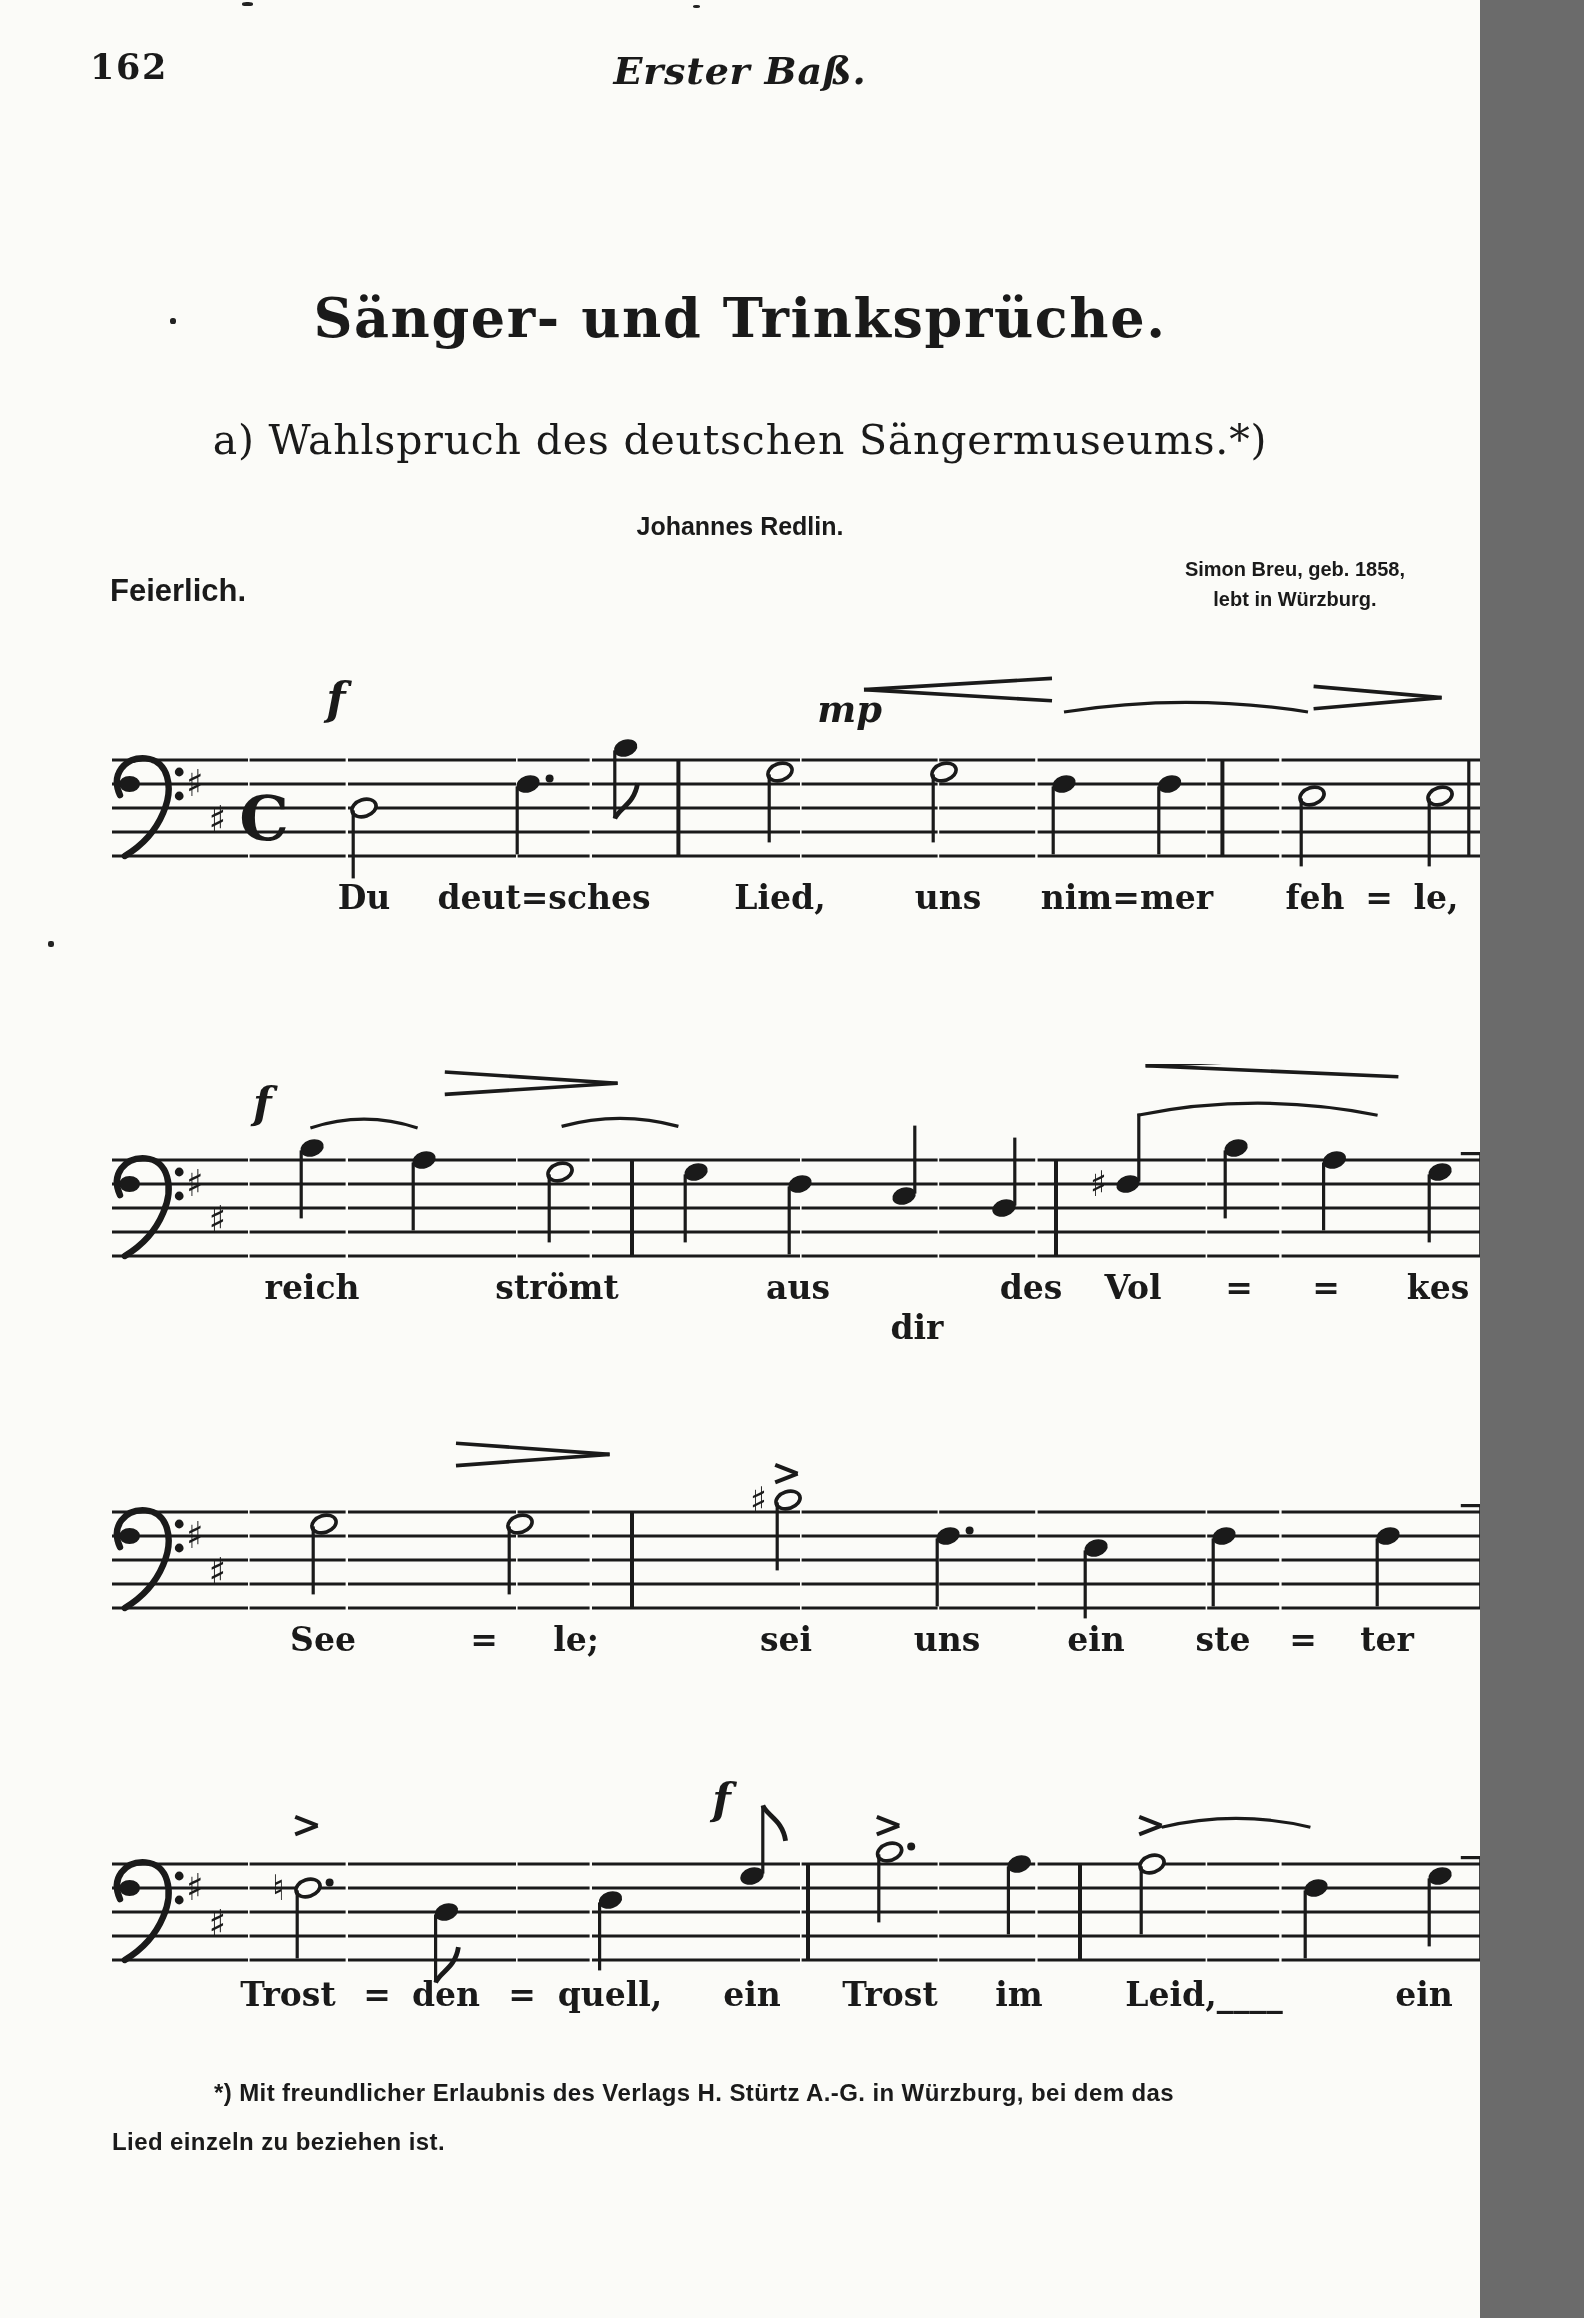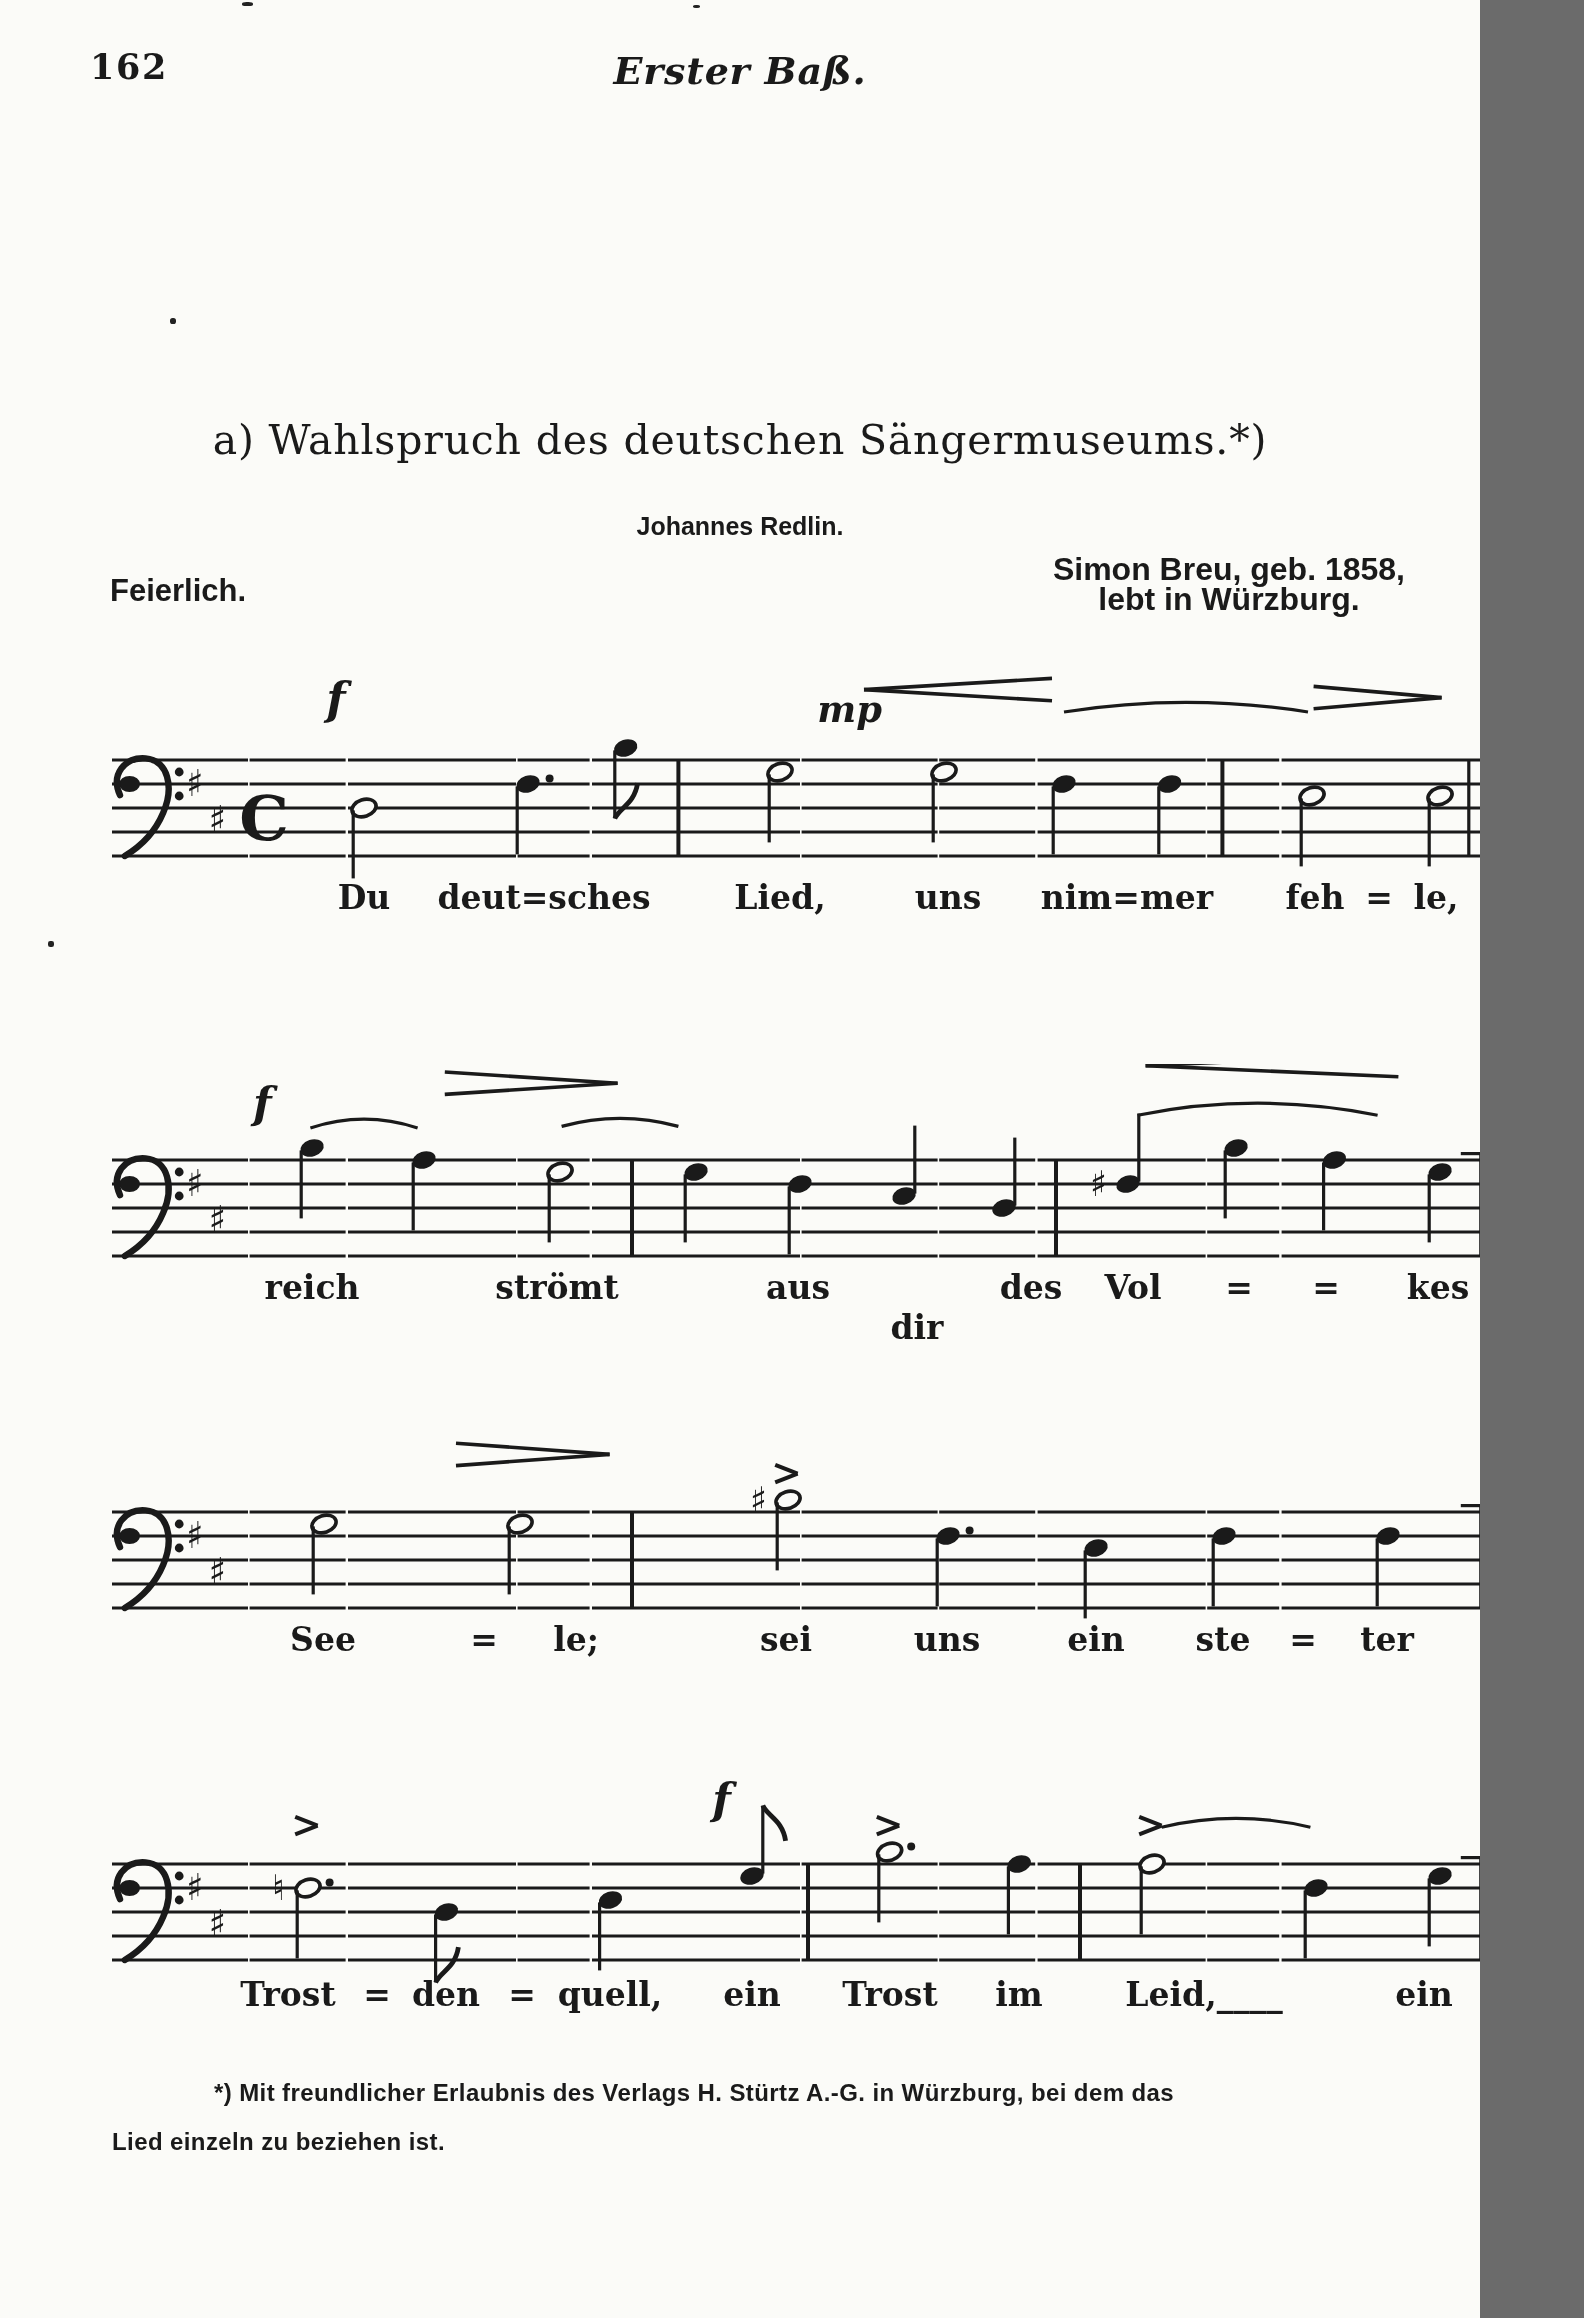--- a/index.html
+++ b/index.html
@@ -11,41 +11,42 @@
     font-family:"DejaVu Serif", serif;
     overflow:hidden;
   }
   .abs{position:absolute;}
   .pagenum{left:90px;top:46px;font-size:35px;font-weight:bold;letter-spacing:1.6px;}
   .running-title{left:0;width:100%;top:48px;text-align:center;font-size:38px;font-weight:bold;font-style:italic;letter-spacing:0.8px;}
   .main-title{left:0;width:100%;top:286px;text-align:center;font-size:54px;font-weight:bold;letter-spacing:1.6px;}
   .sub-title{left:0;width:100%;top:416px;text-align:center;font-size:41px;font-weight:normal;letter-spacing:0.8px;}
   .lyricist{left:0;width:100%;top:512px;text-align:center;font-size:25px;font-weight:bold;font-family:"Liberation Sans",sans-serif;}
   .tempo{left:110px;top:573px;font-size:31px;font-weight:bold;font-family:"Liberation Sans",sans-serif;}
-  .composer{right:75px;top:554px;text-align:center;font-size:32px;font-weight:bold;line-height:30px;font-family:"Liberation Sans",sans-serif;}
+  .composer{right:75px;top:554px;text-align:center;font-size:20px;font-weight:bold;line-height:30px;font-family:"Liberation Sans",sans-serif;}
   .lyrics-line{left:0;top:0;width:100%;height:48px;}
   .lyrics-line span{
     position:absolute;transform:translateX(-50%);
     font-size:33px;font-weight:bold;white-space:nowrap;
     font-family:"DejaVu Serif",serif;
   }
   .footnote{font-size:24px;font-weight:bold;font-family:"Liberation Sans",sans-serif;letter-spacing:0.4px;}
   .fn1{left:214px;top:2079px;}
   .fn2{left:112px;top:2128px;}
   .speck{background:#222;border-radius:40%;}
   svg.system{position:absolute;left:0;width:1584px;height:264px;}
 </style>
 </head>
 <body>
 
 <div class="page">
 
   <div class="abs pagenum">162</div>
   <div class="abs running-title">Erster Baß.</div>
 
+  <div class="abs main-title">Sänger- und Trinksprüche.</div>
   <div class="abs sub-title">a) Wahlspruch des deutschen Sängermuseums.*)</div>
   <div class="abs lyricist">Johannes Redlin.</div>
 
   <div class="abs tempo">Feierlich.</div>
   <div class="abs composer">
     <div>Simon Breu, geb. 1858,</div>
     <div>lebt in Würzburg.</div>
   </div>
 
   <div id="score">

